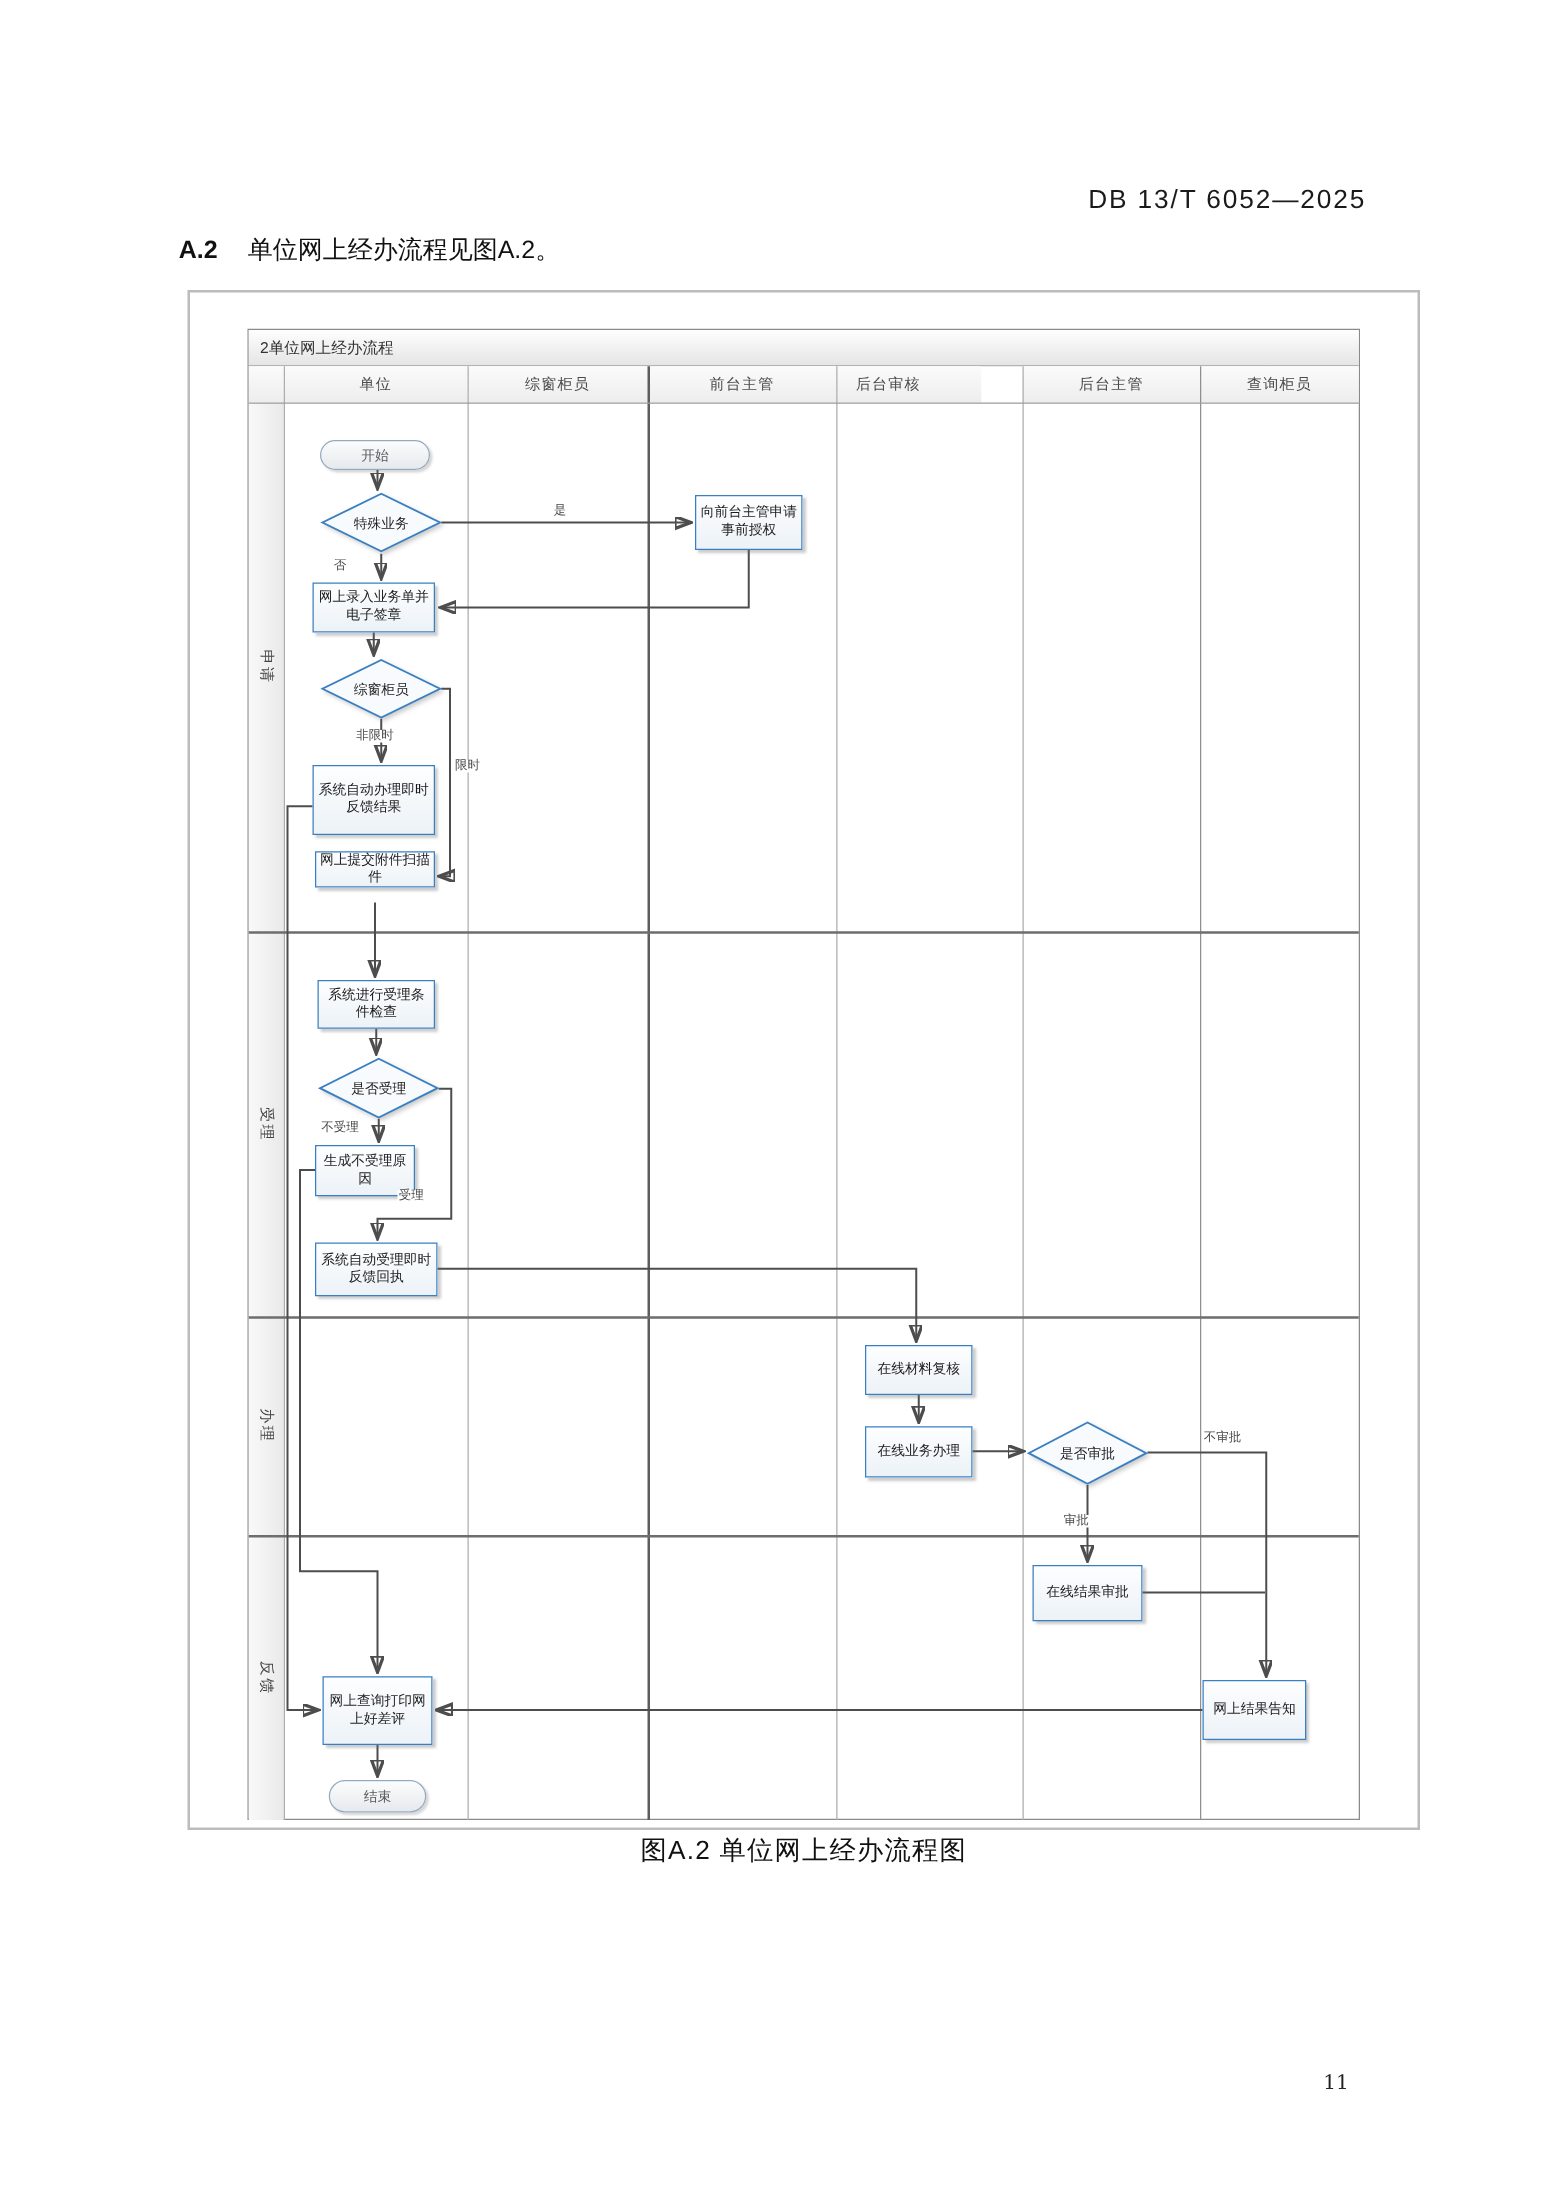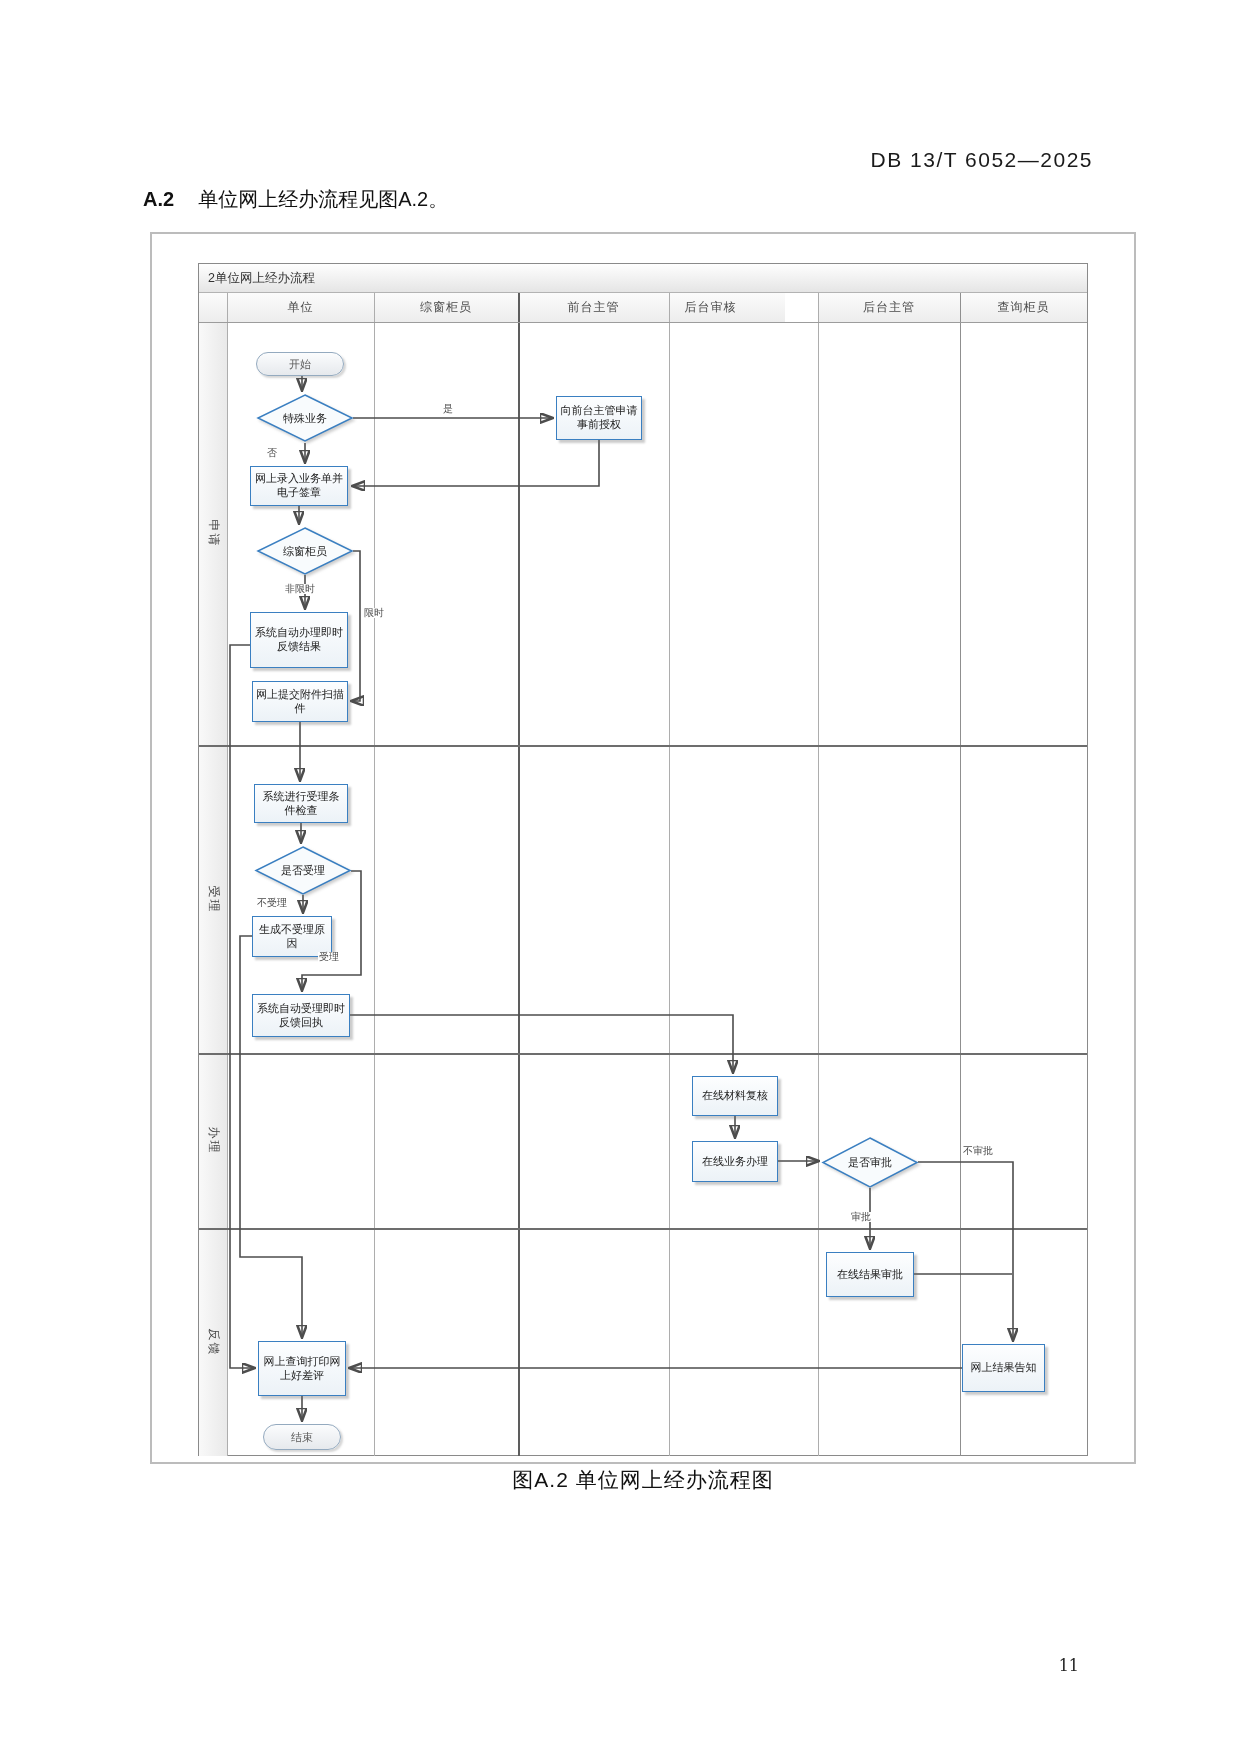--- a/index.html
+++ b/index.html
@@ -155,21 +155,21 @@
 
   <div class="ndia" style="left:257px;top:527px;width:96px;height:48px;">
     <svg viewBox="0 0 96 48" preserveAspectRatio="none">
         <polygon points="48,1 95,24 48,47 1,24"></polygon>
       </svg>
     <div class="dlabel">综窗柜员</div>
   </div>
 
   <div class="nbox" style="left:250px;top:612px;width:98px;height:56px;">系统自动办理即时反馈结果</div>
 
-  <div class="nbox" style="left:252px;top:681px;width:96px;height:41px;">网上提交附件扫描件</div>
+  <div class="nbox" style="left:252px;top:681px;width:96px;height:29px;">网上提交附件扫描件</div>
 
   <div class="nbox" style="left:254px;top:784px;width:94px;height:39px;">系统进行受理条件检查</div>
 
   <div class="ndia" style="left:255px;top:846px;width:96px;height:49px;">
     <svg viewBox="0 0 96 49" preserveAspectRatio="none">
         <polygon points="48,1 95,24.5 48,48 1,24.5"></polygon>
       </svg>
     <div class="dlabel">是否受理</div>
   </div>
 

